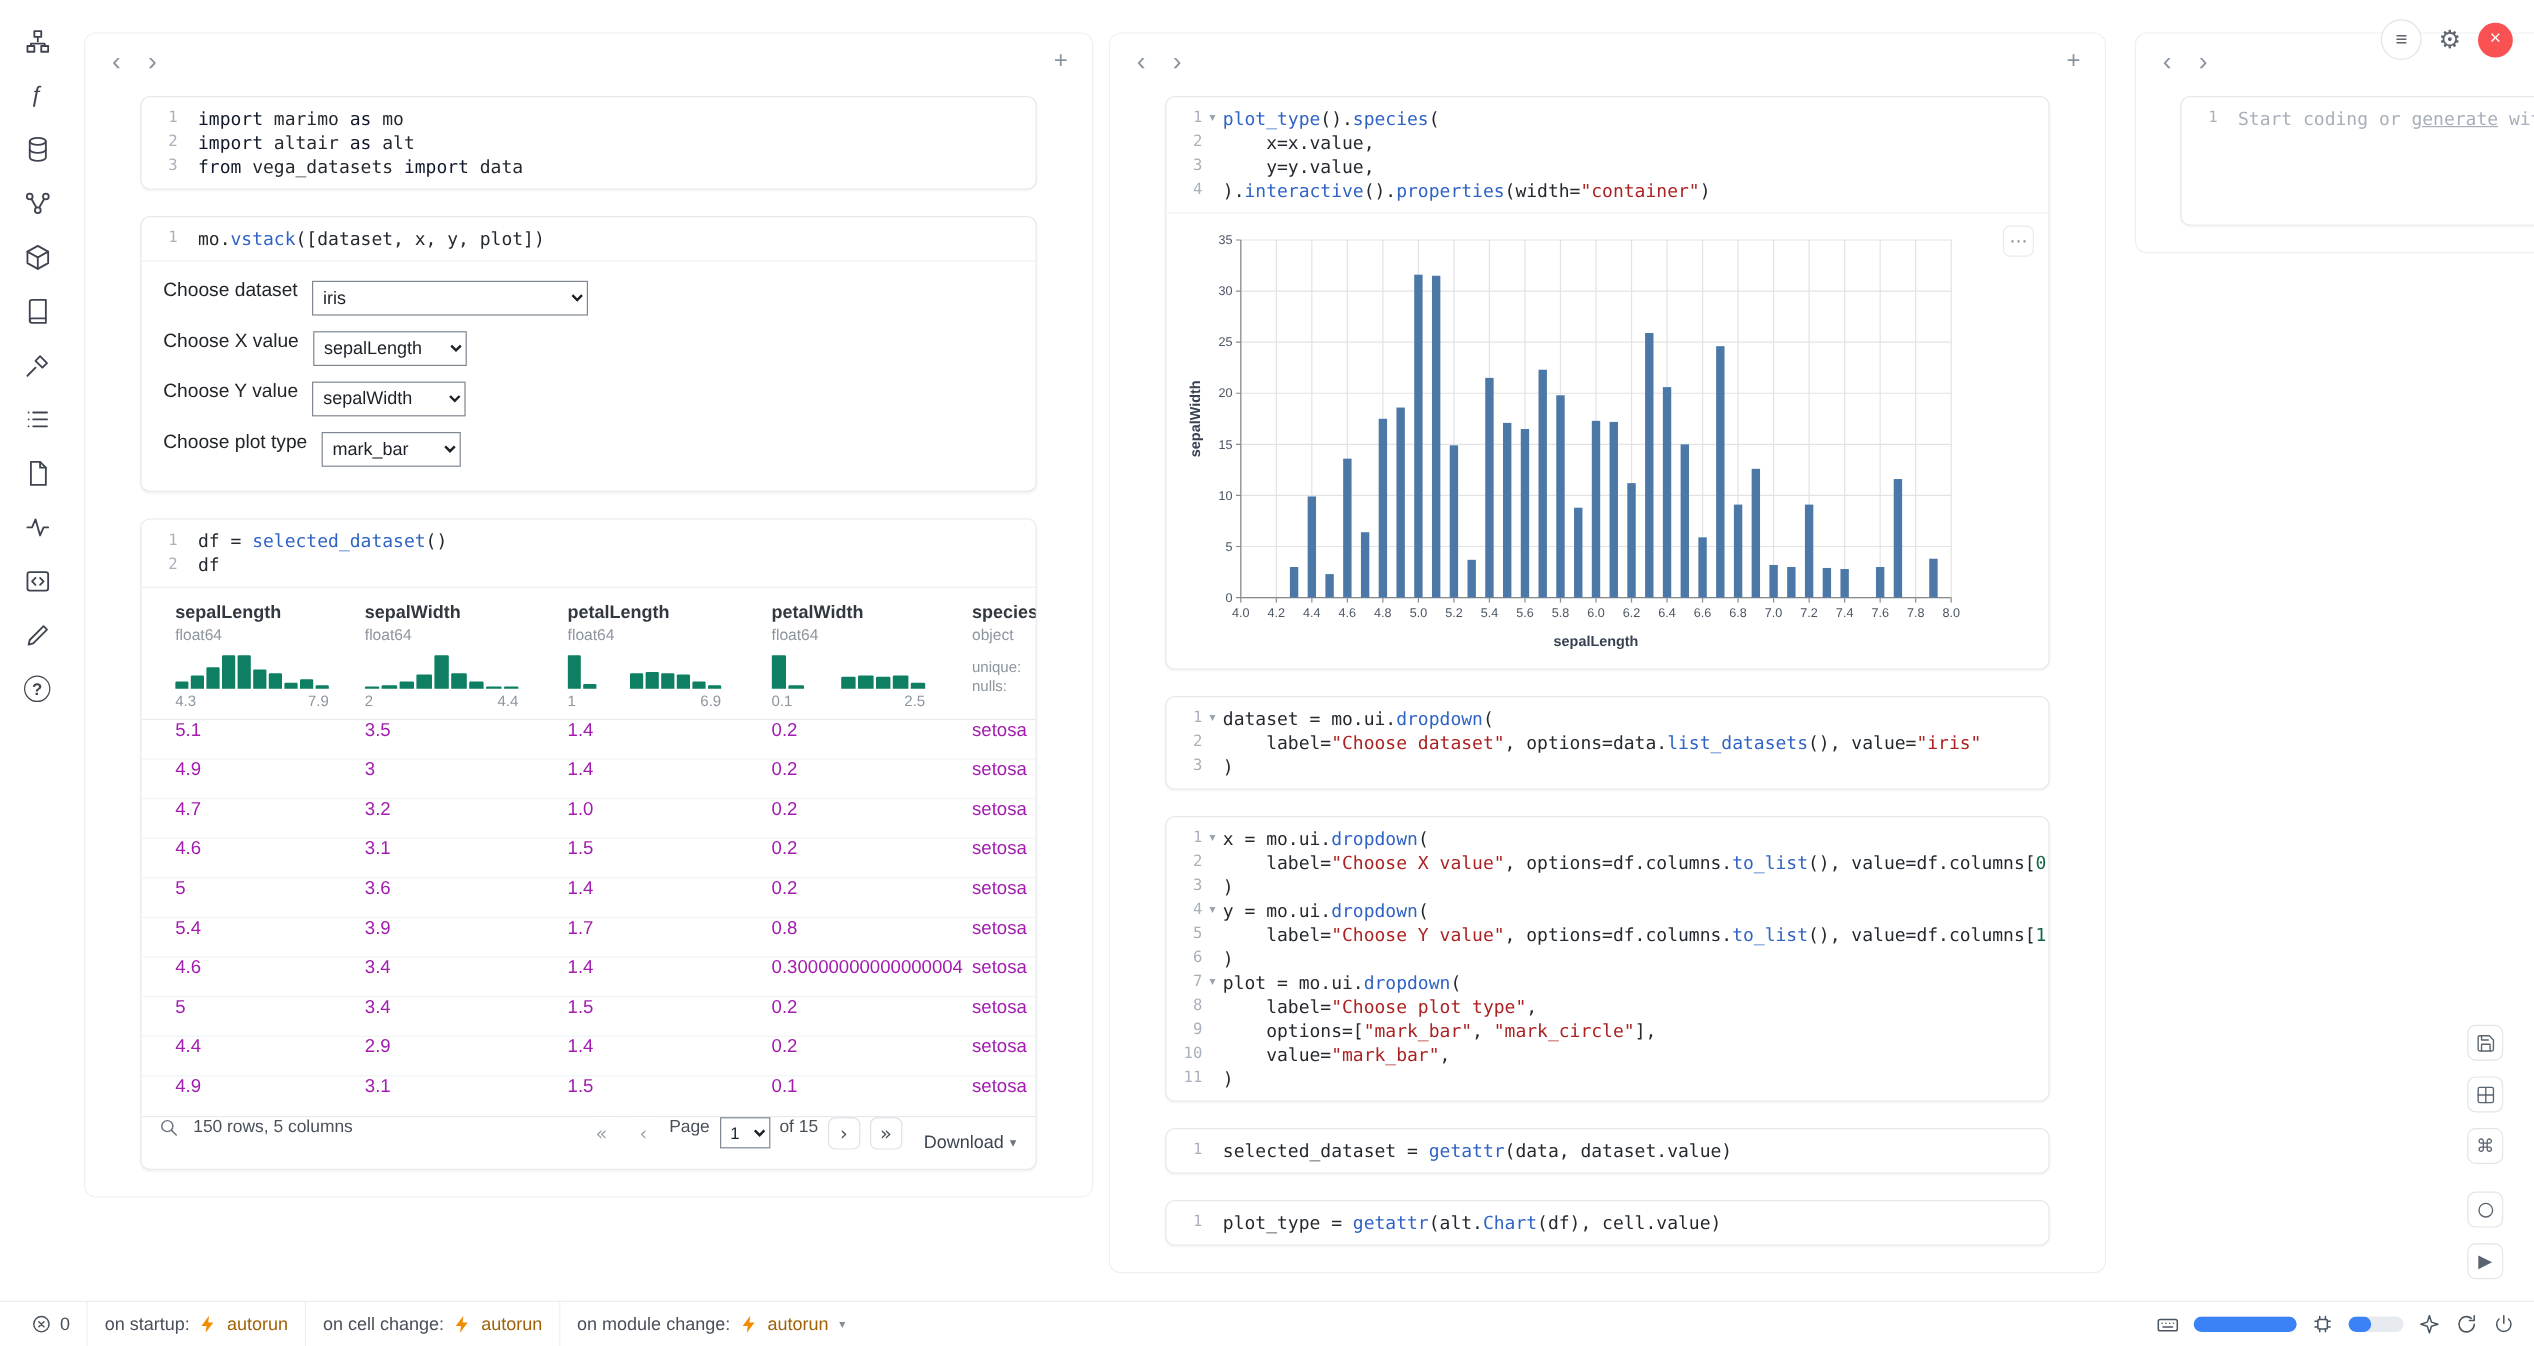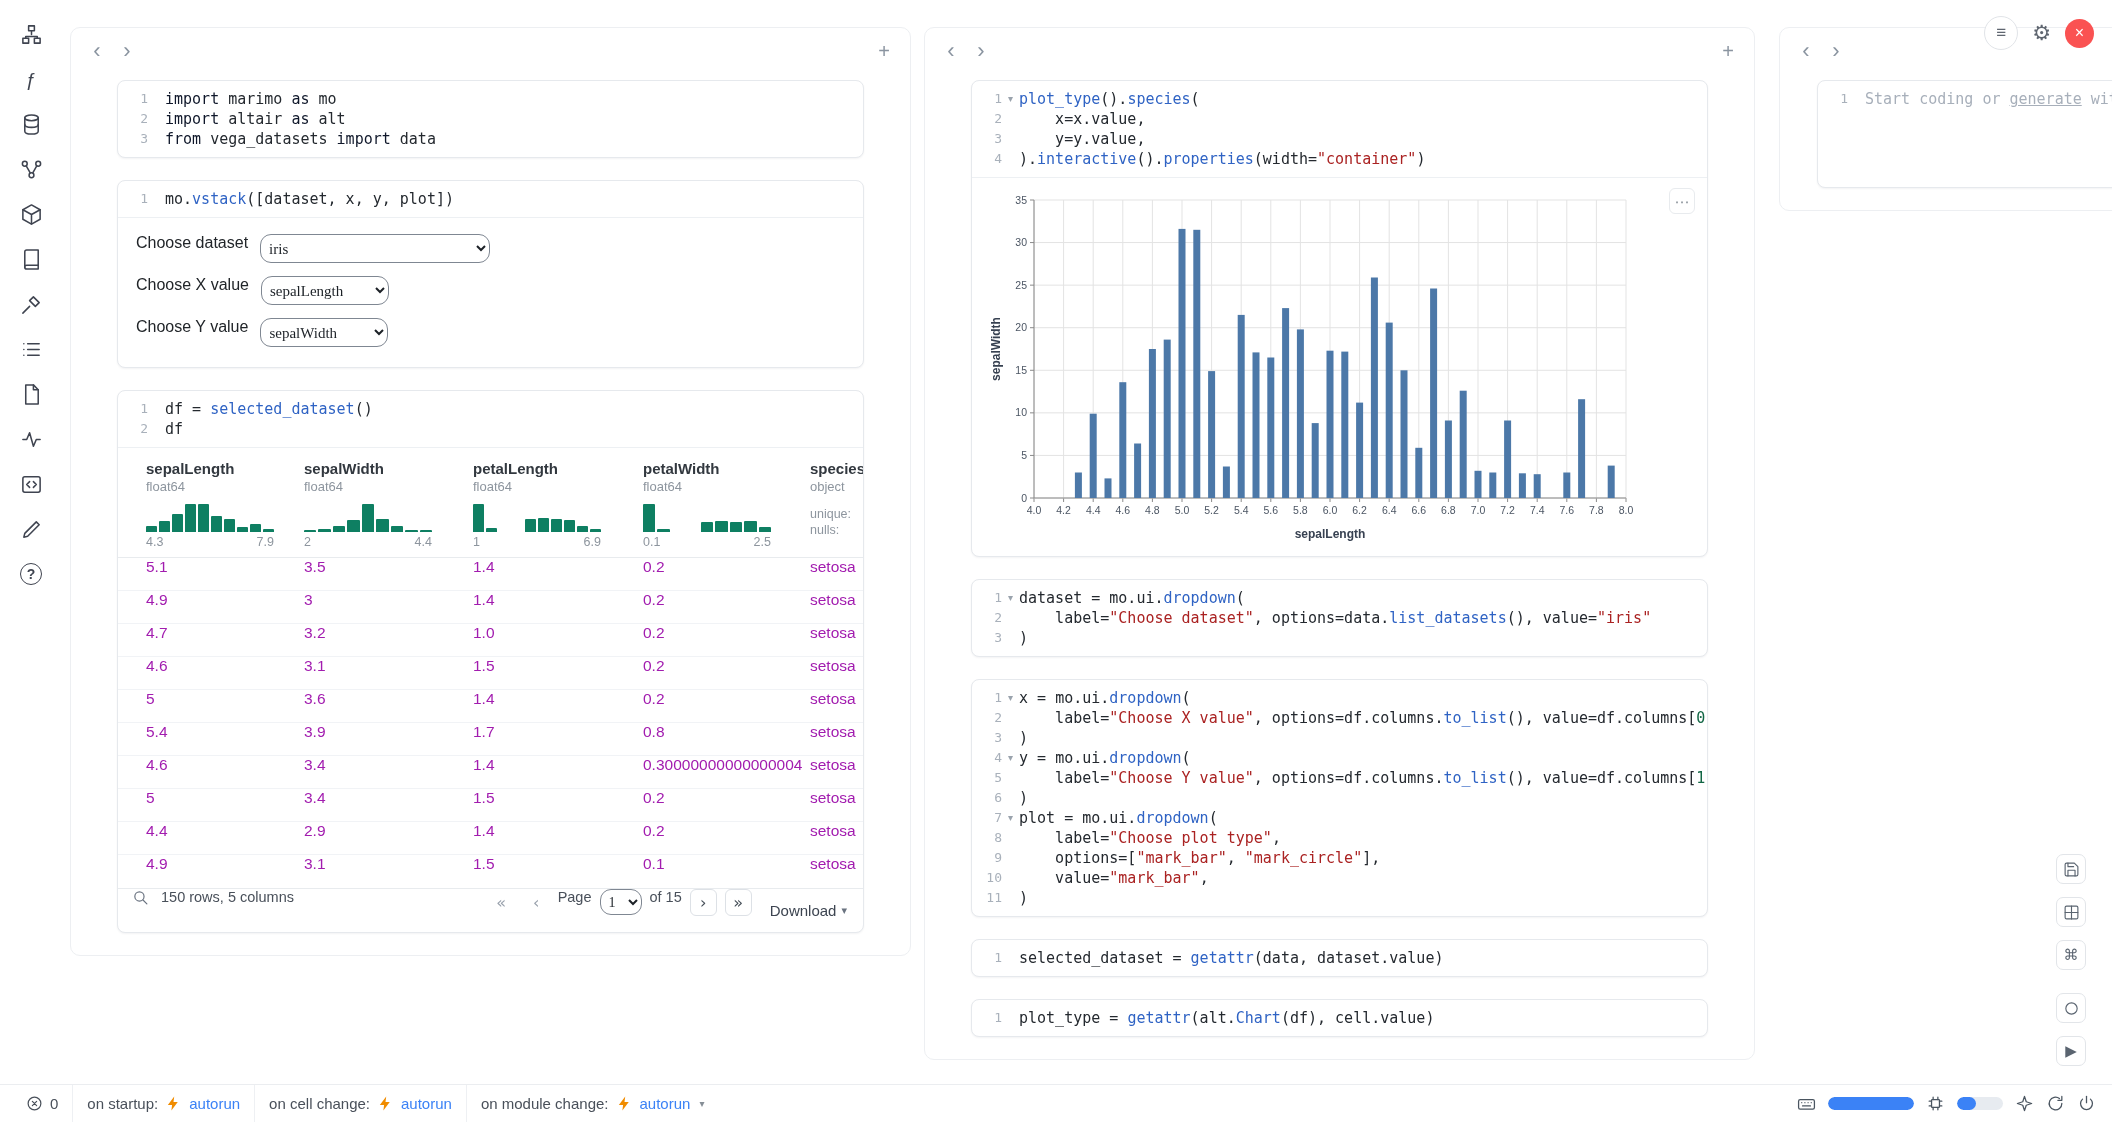--- a/index.html
+++ b/index.html
@@ -39,22 +39,22 @@
 .code-text{white-space:pre;color:#24292f}
 .tk-kw{color:#0f172a}.tk-fn{color:#2f63c4}.tk-str{color:#aa2222}.tk-num{color:#116644}
 .scratch{min-height:106px}
 .placeholder{color:#a7afba}
 .gen-link{text-decoration:underline;cursor:pointer}
 
 .out{border-top:1px solid #edf0f3}
 .controls{padding:16px 18px 20px;display:flex;flex-direction:column;gap:13px}
 .ctl-row{display:flex;align-items:flex-start;gap:12px;font-size:16px;color:#212529}
 .ctl-row label{min-width:110px}
-select{font-size:15px;font-family:Liberation Serif, serif;border:1px solid #7f8792;
-  border-radius:11px;background:#fff;height:29px;padding:0 4px;color:#1c2127}
+select{font-size:15px;font-family:Liberation Sans, sans-serif;border:1px solid #7f8792;
+  border-radius:0;background:#fff;height:29px;padding:0 4px;color:#1c2127}
 .ctl-row:nth-of-type(1) select{width:230px}
 .ctl-row:nth-of-type(2) select{width:128px}
 .ctl-row:nth-of-type(3) select{width:128px}
 .ctl-row:nth-of-type(4) select{width:116px}
 
 .thead{display:flex;padding:12px 0 8px 28px;border-bottom:1px solid #e8ebee}
 .th{flex:none;padding-right:10px;overflow:hidden}
 .th:nth-child(1),.tr .td:nth-child(1){width:158px}
 .th:nth-child(2),.tr .td:nth-child(2){width:169px}
 .th:nth-child(3),.tr .td:nth-child(3){width:170px}
@@ -103,21 +103,21 @@
 .fl-btn svg{width:17px;height:17px;fill:none;stroke:currentColor;stroke-width:1.6;
   stroke-linecap:round;stroke-linejoin:round}
 .fl-gap{margin-top:10px}
 
 .statusbar{position:absolute;left:0;right:0;bottom:0;height:38px;border-top:1px solid #ebedf0;
   display:flex;align-items:center;background:#fff;padding:0 12px;font-size:15px;color:#49505a}
 .sb-item{display:flex;align-items:center;gap:7px;height:100%;padding:0 14px}
 .sb-item+.sb-item{border-left:1px solid #eef0f3}
 .sb-icon svg{width:17px;height:17px;fill:none;stroke:#49505a;stroke-width:1.7;stroke-linecap:round;display:block}
 .bolt svg{fill:#f08c00;stroke:none}
-.sb-value{color:#3b82f6}
+.sb-value{color:#a16207}
 .sb-chev{font-size:10px;color:#868e96;margin-left:2px}
 .sb-right{display:flex;align-items:center;gap:12px;padding-right:4px}
 .sb-right .sb-ic{border:none;background:none;color:#4a5560;display:flex;align-items:center}
 .sb-right svg{width:19px;height:19px;fill:none;stroke:currentColor;stroke-width:1.6;
   stroke-linecap:round;stroke-linejoin:round}
 .meter{height:13px;border-radius:7px;background:#e7ebf0;overflow:hidden}
 .meter1{width:86px}.meter2{width:46px}
 .meter-fill{height:100%;background:var(--accent,#3b82f6);border-radius:7px}
 </style>
 </head>
@@ -240,20 +240,24 @@
           <label>Choose dataset</label>
           <select><option>iris</option></select>
         </div>
         <div class="ctl-row">
           <label>Choose X value</label>
           <select><option>sepalLength</option></select>
         </div>
         <div class="ctl-row">
           <label>Choose Y value</label>
           <select><option>sepalWidth</option></select>
+        </div>
+        <div class="ctl-row">
+          <label>Choose plot type</label>
+          <select><option>mark_bar</option></select>
         </div>
       </div>
     </article>
     <article class="cell">
       <div class="code">
           <div class="code-line">
             <span class="ln">1</span>
             <span class="fold"></span>
             <span class="code-text"><span class="tk-t">df </span><span class="tk-t">= </span><span class="tk-fn">selected_dataset</span><span class="tk-t">()</span></span>
           </div>

